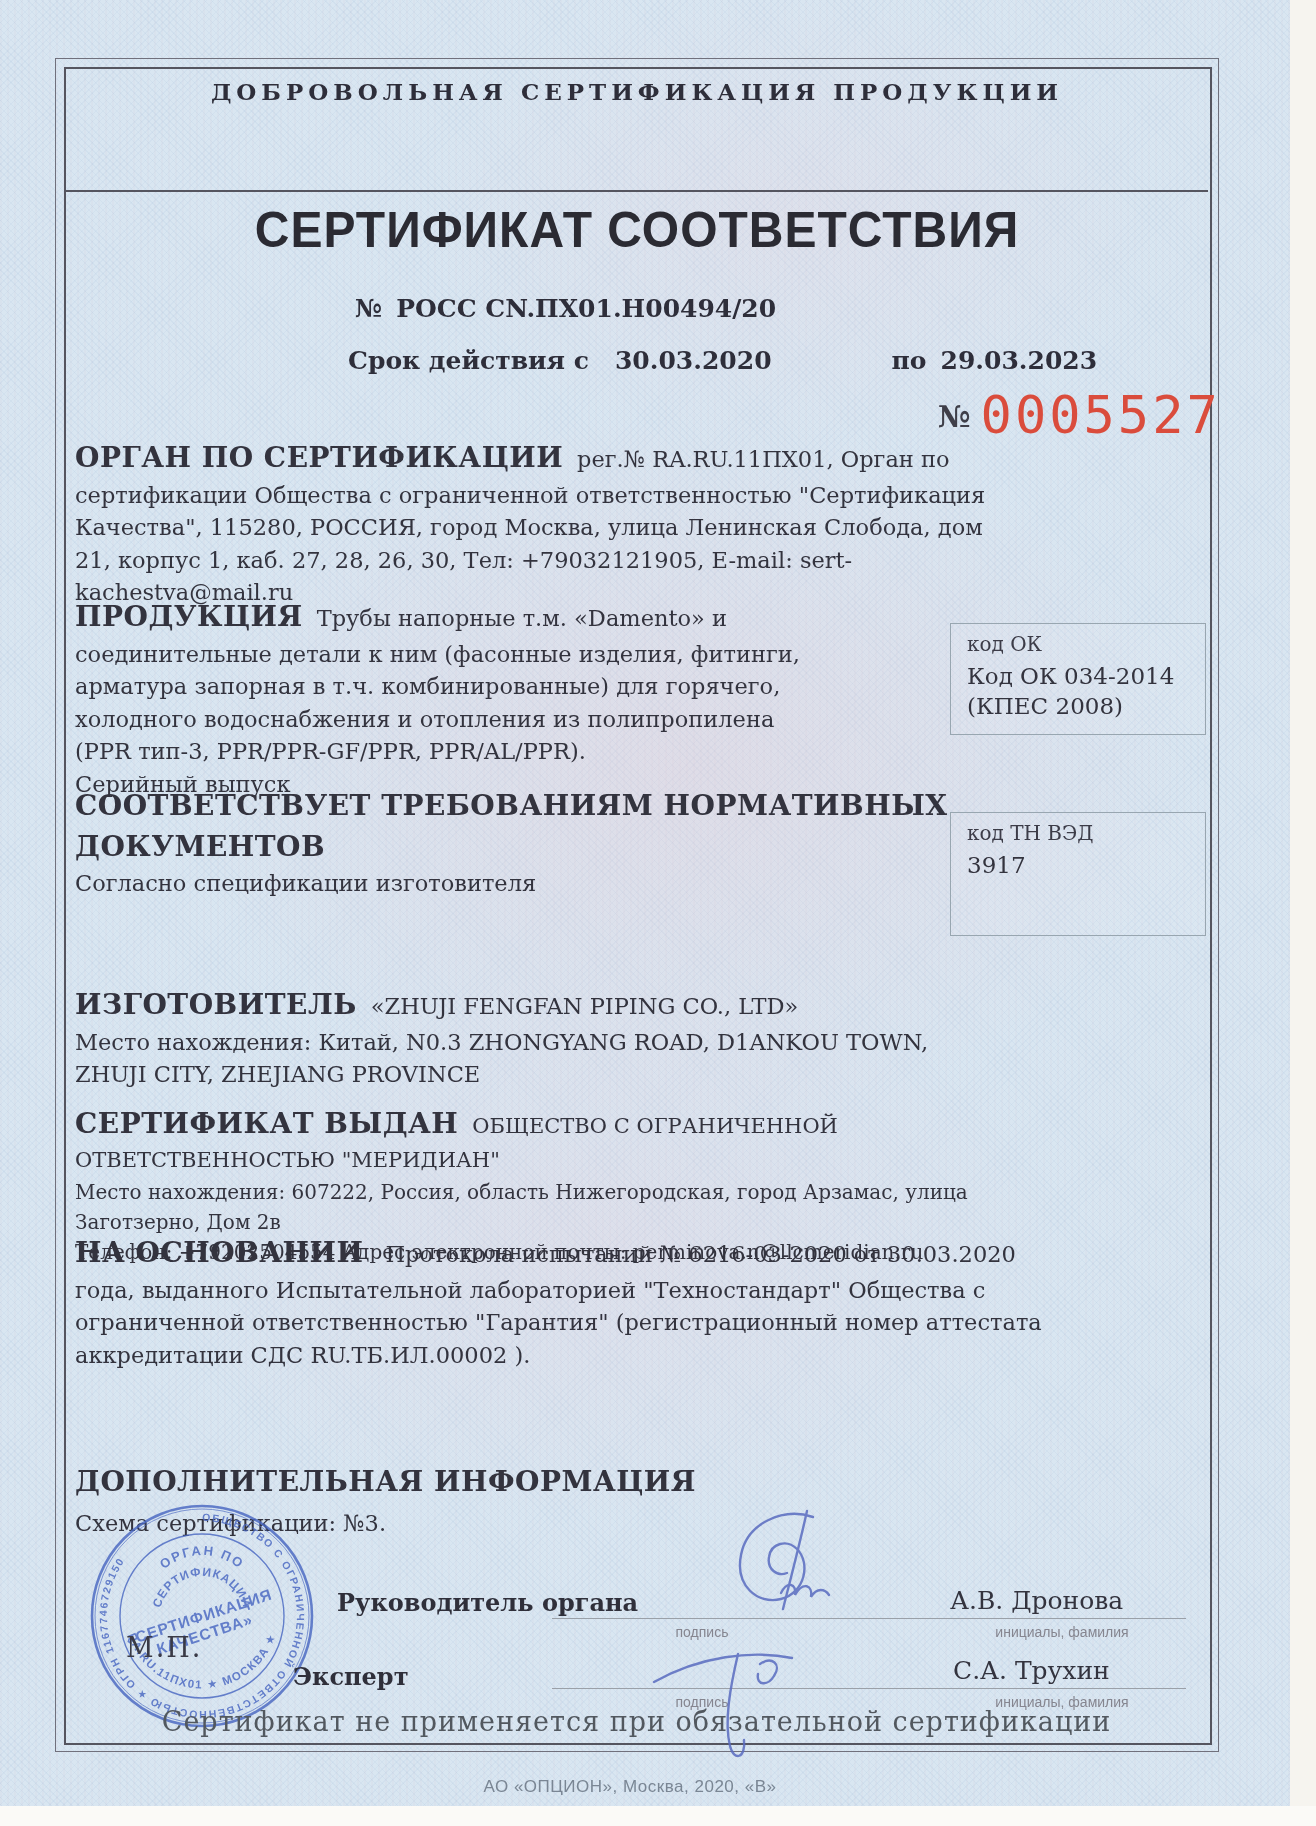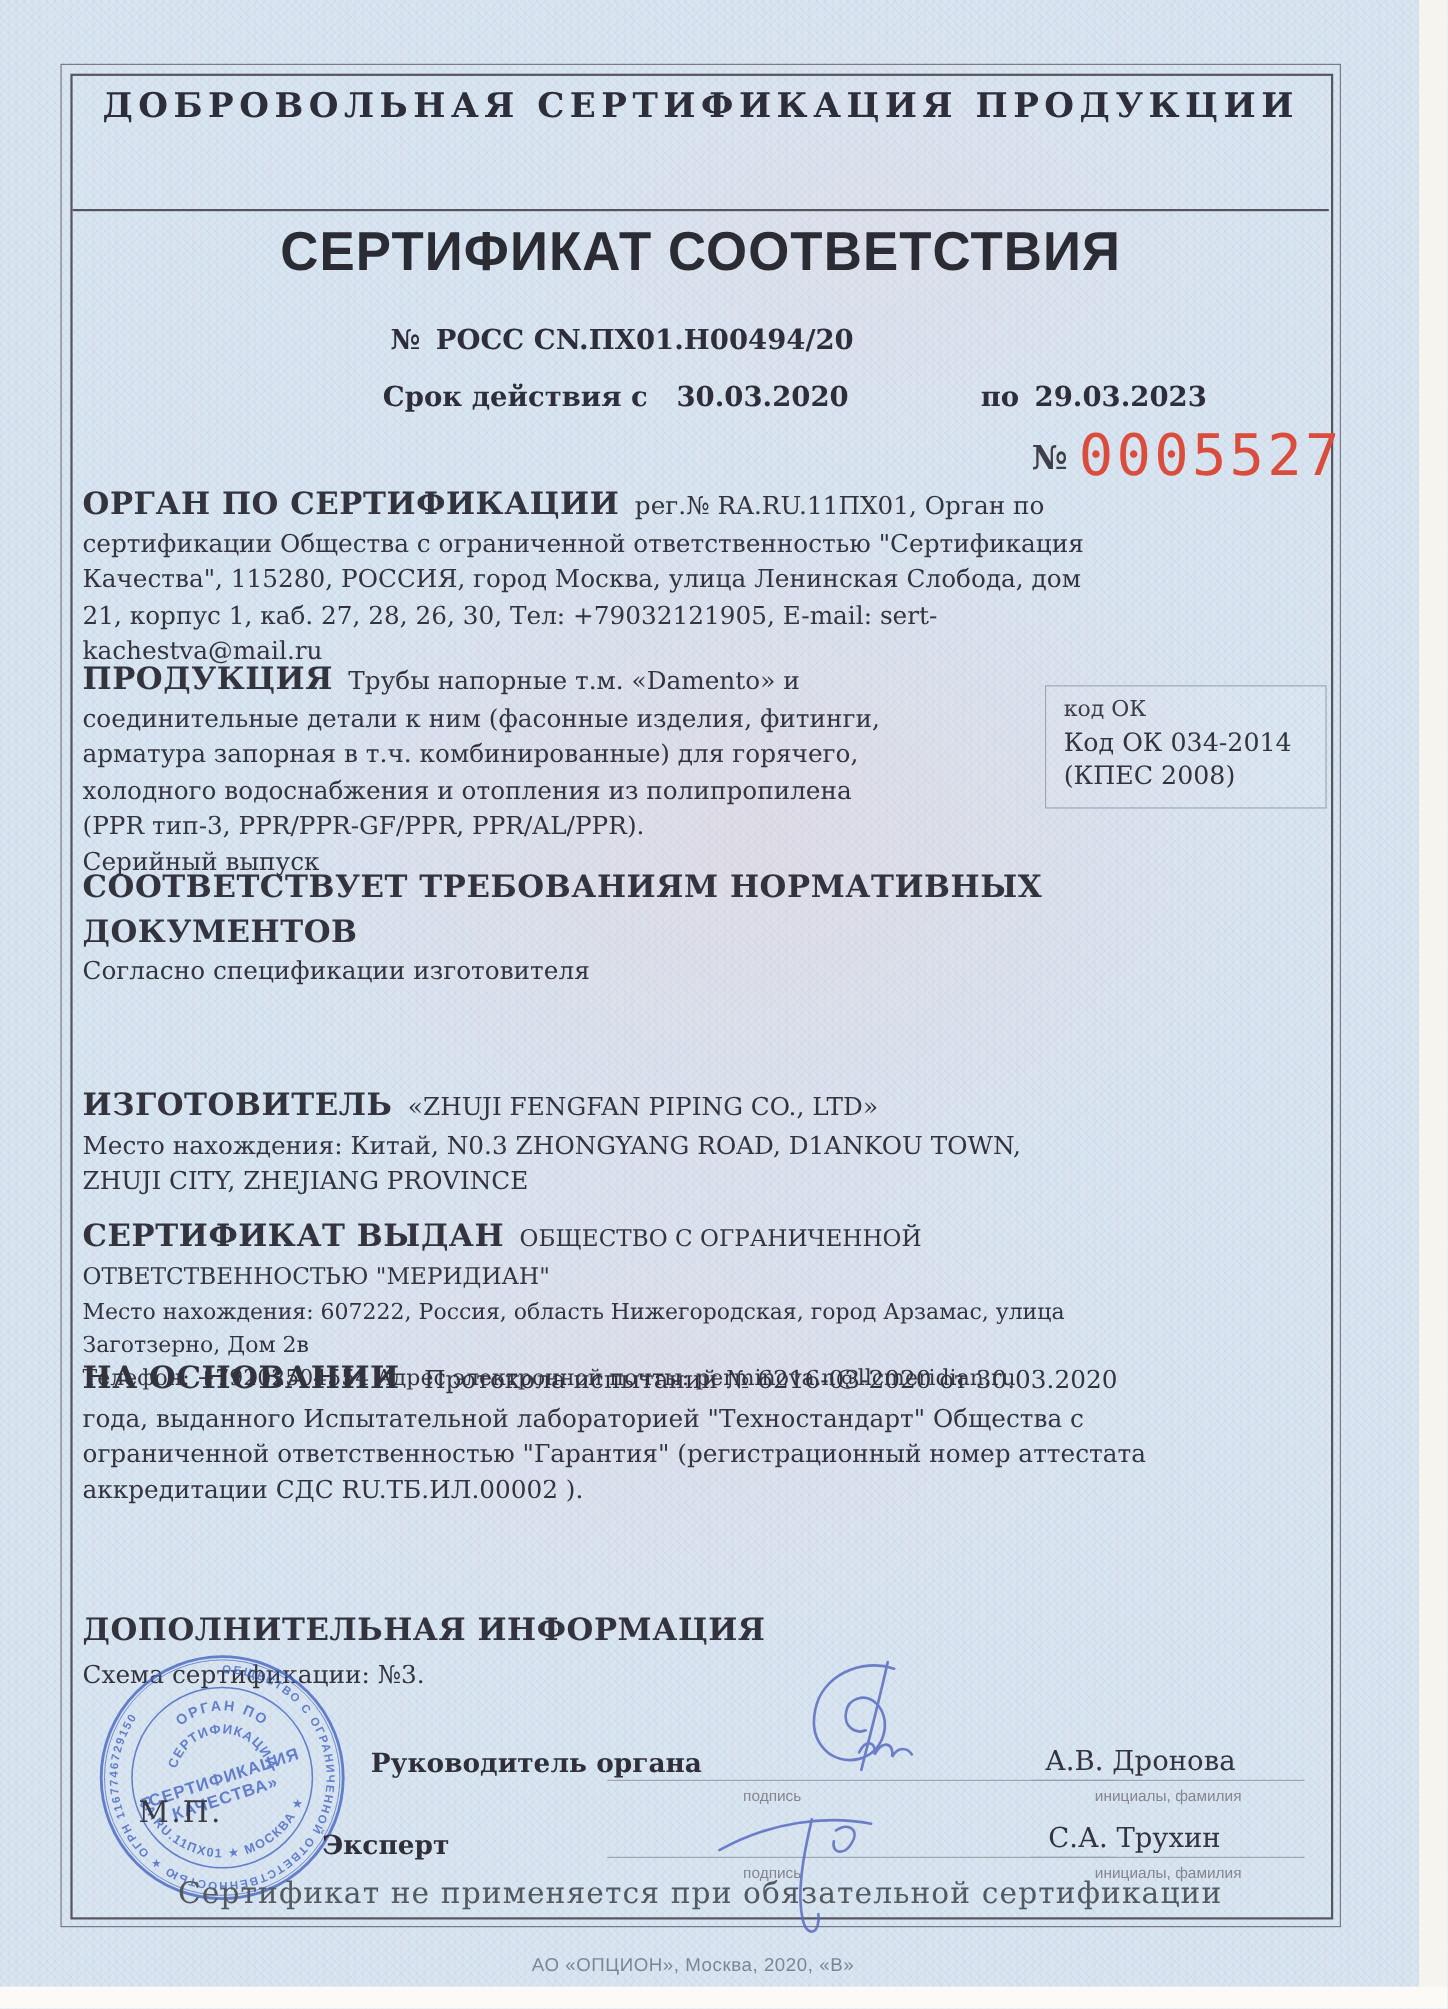--- a/index.html
+++ b/index.html
@@ -16,21 +16,21 @@
       repeating-linear-gradient(90deg, rgba(195,155,175,0.05) 0 2px, rgba(0,0,0,0) 2px 7px);
   }
   .edge-right{position:absolute; right:0; top:0; width:26px; height:100%; background:#f6f4ef;}
   .edge-bottom{position:absolute; left:0; bottom:0; width:100%; height:20px; background:#fbfaf7;}
   .frame-outer{position:absolute; left:55px; top:58px; width:1162px; height:1692px; border:1px solid #70707c;}
   .frame-inner{position:absolute; left:64px; top:67px; width:1144px; height:1674px; border:2px solid #55555f;}
   .header-divider{position:absolute; left:66px; top:190px; width:1142px; border-top:2px solid #55555f;}
   .abs{position:absolute;}
   .top-title{
     left:66px; top:78px; width:1142px; text-align:center;
-    font-size:31px; font-weight:bold; letter-spacing:5px; color:#2e2e3a;
+    font-size:23px; font-weight:bold; letter-spacing:5px; color:#2e2e3a;
   }
   .main-title{
     left:66px; top:202px; width:1142px; text-align:center;
     font-family:"Liberation Sans","DejaVu Sans",sans-serif;
     font-size:48px; font-weight:bold; letter-spacing:1px; color:#2b2b33;
     transform:scaleY(1.04);
   }
   .cert-no{left:355px; top:294px; font-size:25px; font-weight:bold; color:#2e2e3a;}
   .cert-no .num{margin-left:14px;}
   .validity{left:348px; top:346px; font-size:25px; font-weight:bold; color:#2e2e3a;}
@@ -102,20 +102,24 @@
     <div class="lbl">код ОК</div>
     <div class="val">Код ОК 034-2014</div>
     <div class="val" style="margin-top:0;">(КПЕС 2008)</div>
   </div>
 
   <div class="abs para" style="left:75px; top:786px; width:980px;">
     <div class="hd">СООТВЕТСТВУЕТ ТРЕБОВАНИЯМ НОРМАТИВНЫХ ДОКУМЕНТОВ</div>
     <div>Согласно спецификации изготовителя</div>
   </div>
 
+  <div class="abs code-box" style="left:950px; top:812px; width:256px; height:124px;">
+    <div class="lbl">код ТН ВЭД</div>
+    <div class="val">3917</div>
+  </div>
 
   <div class="abs para" style="left:75px; top:985px; width:905px;">
     <span class="hd hd-sp">ИЗГОТОВИТЕЛЬ</span><span>«ZHUJI FENGFAN PIPING CO., LTD»</span>
     <div>Место нахождения: Китай, N0.3 ZHONGYANG ROAD, D1ANKOU TOWN, ZHUJI CITY, ZHEJIANG PROVINCE</div>
   </div>
 
   <div class="abs para" style="left:75px; top:1103px; width:970px; font-size:20px; line-height:1.5;">
     <span class="hd hd-sp">СЕРТИФИКАТ ВЫДАН</span><span style="font-size:21px;">ОБЩЕСТВО С ОГРАНИЧЕННОЙ ОТВЕТСТВЕННОСТЬЮ "МЕРИДИАН"</span>
     <div>Место нахождения: 607222, Россия, область Нижегородская, город Арзамас, улица Заготзерно, Дом 2в</div>
     <div>Телефон: +79202504554 Адрес электронной почты: perminova.n@llcmeridian.ru</div>

